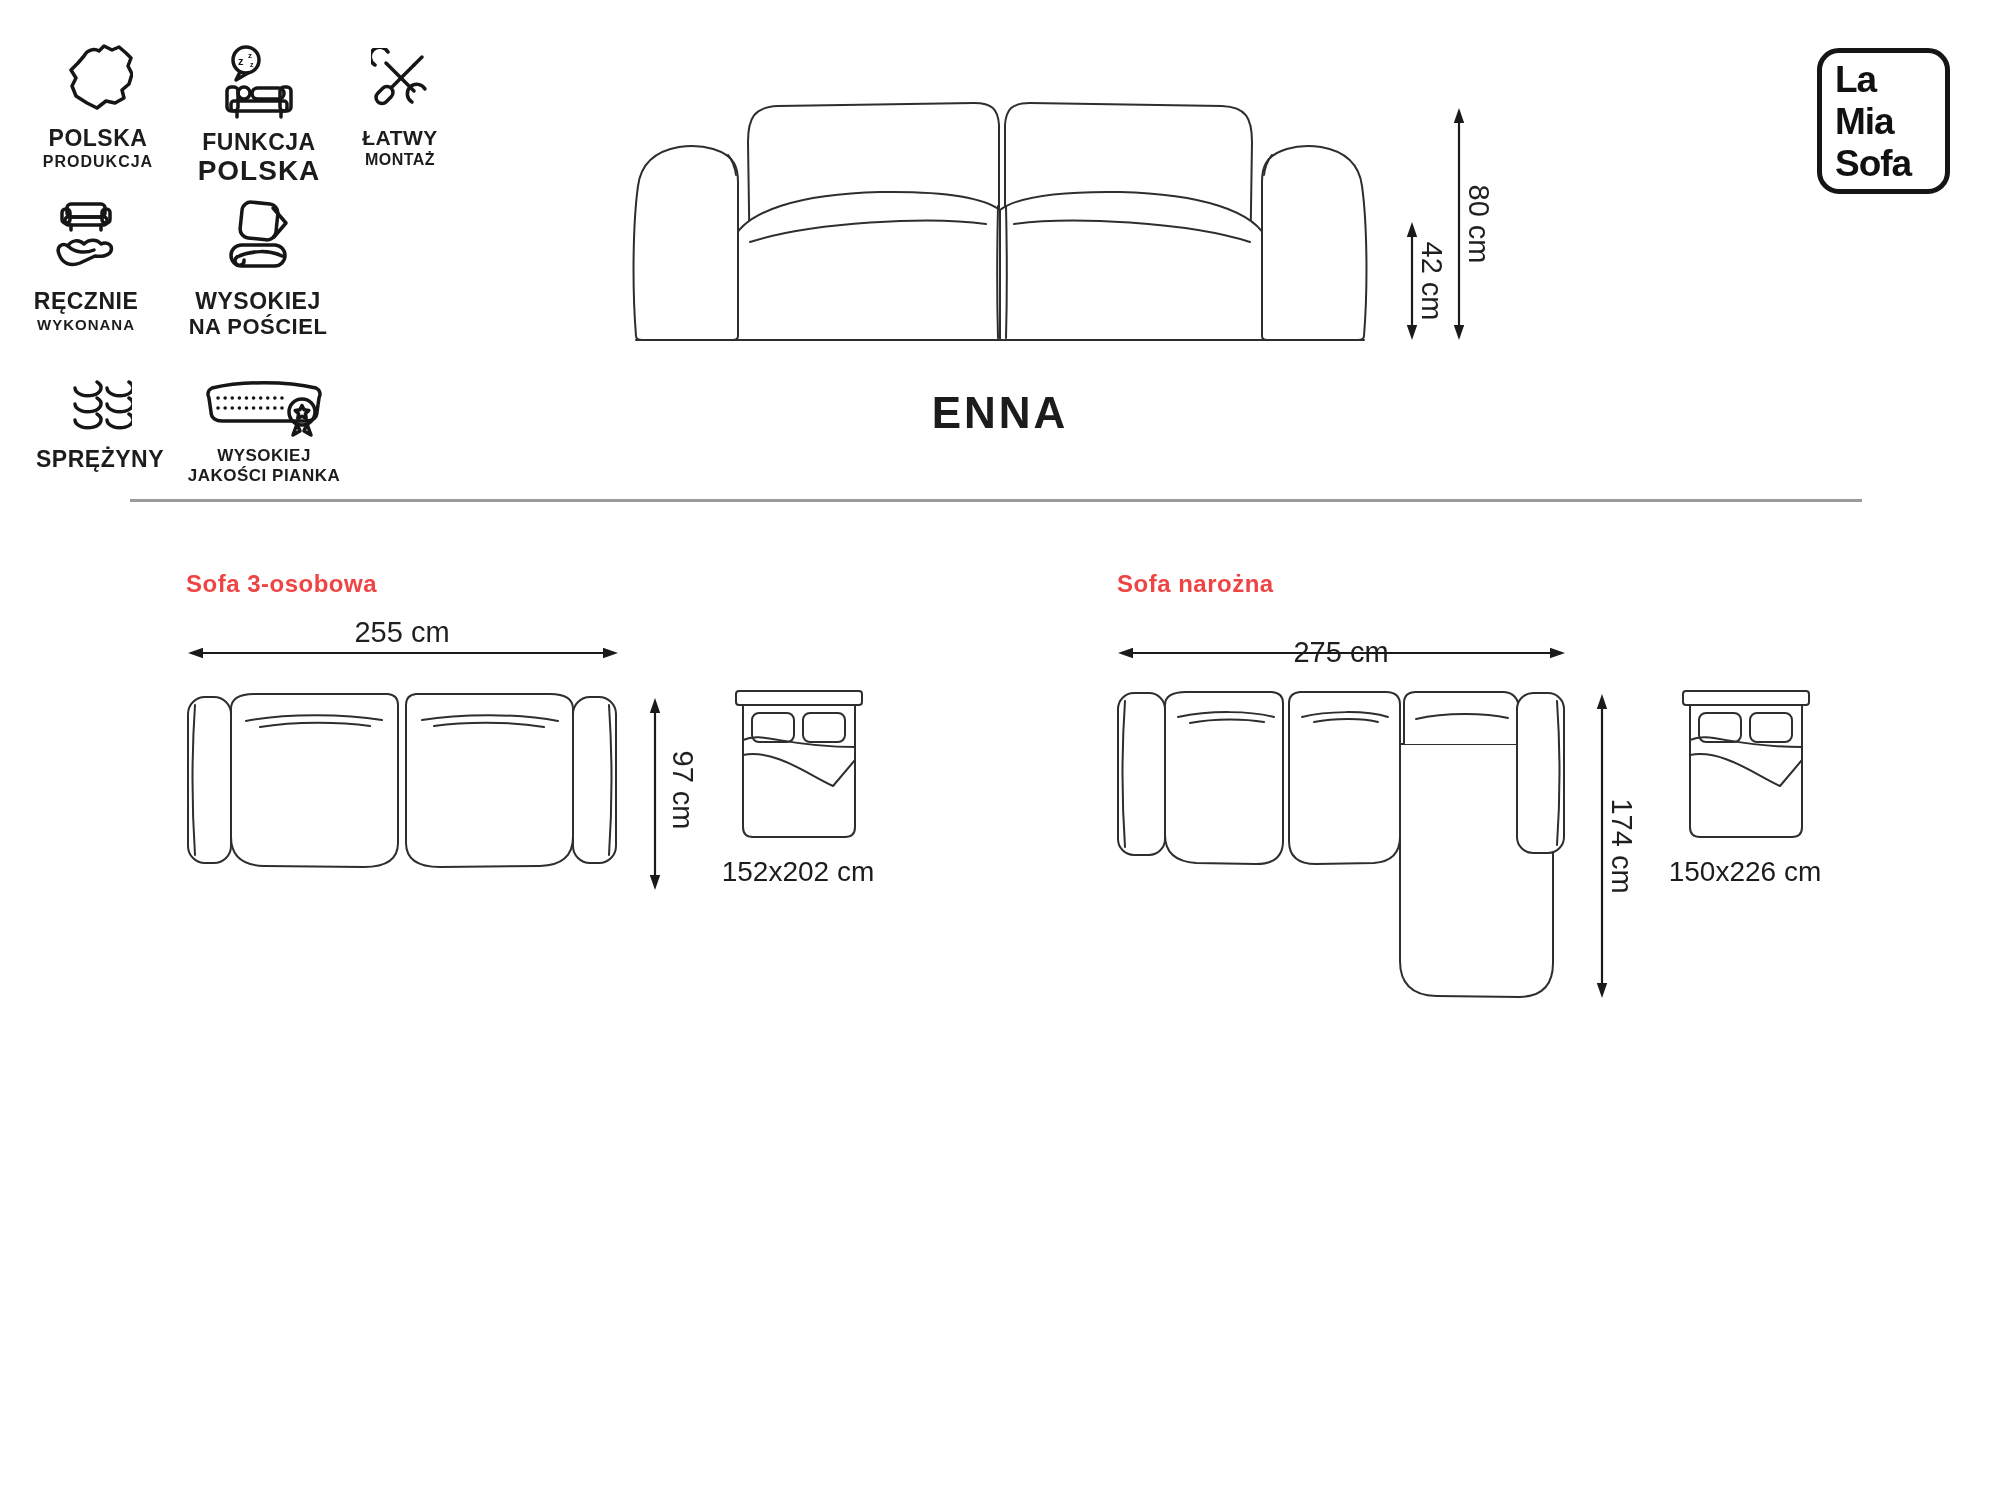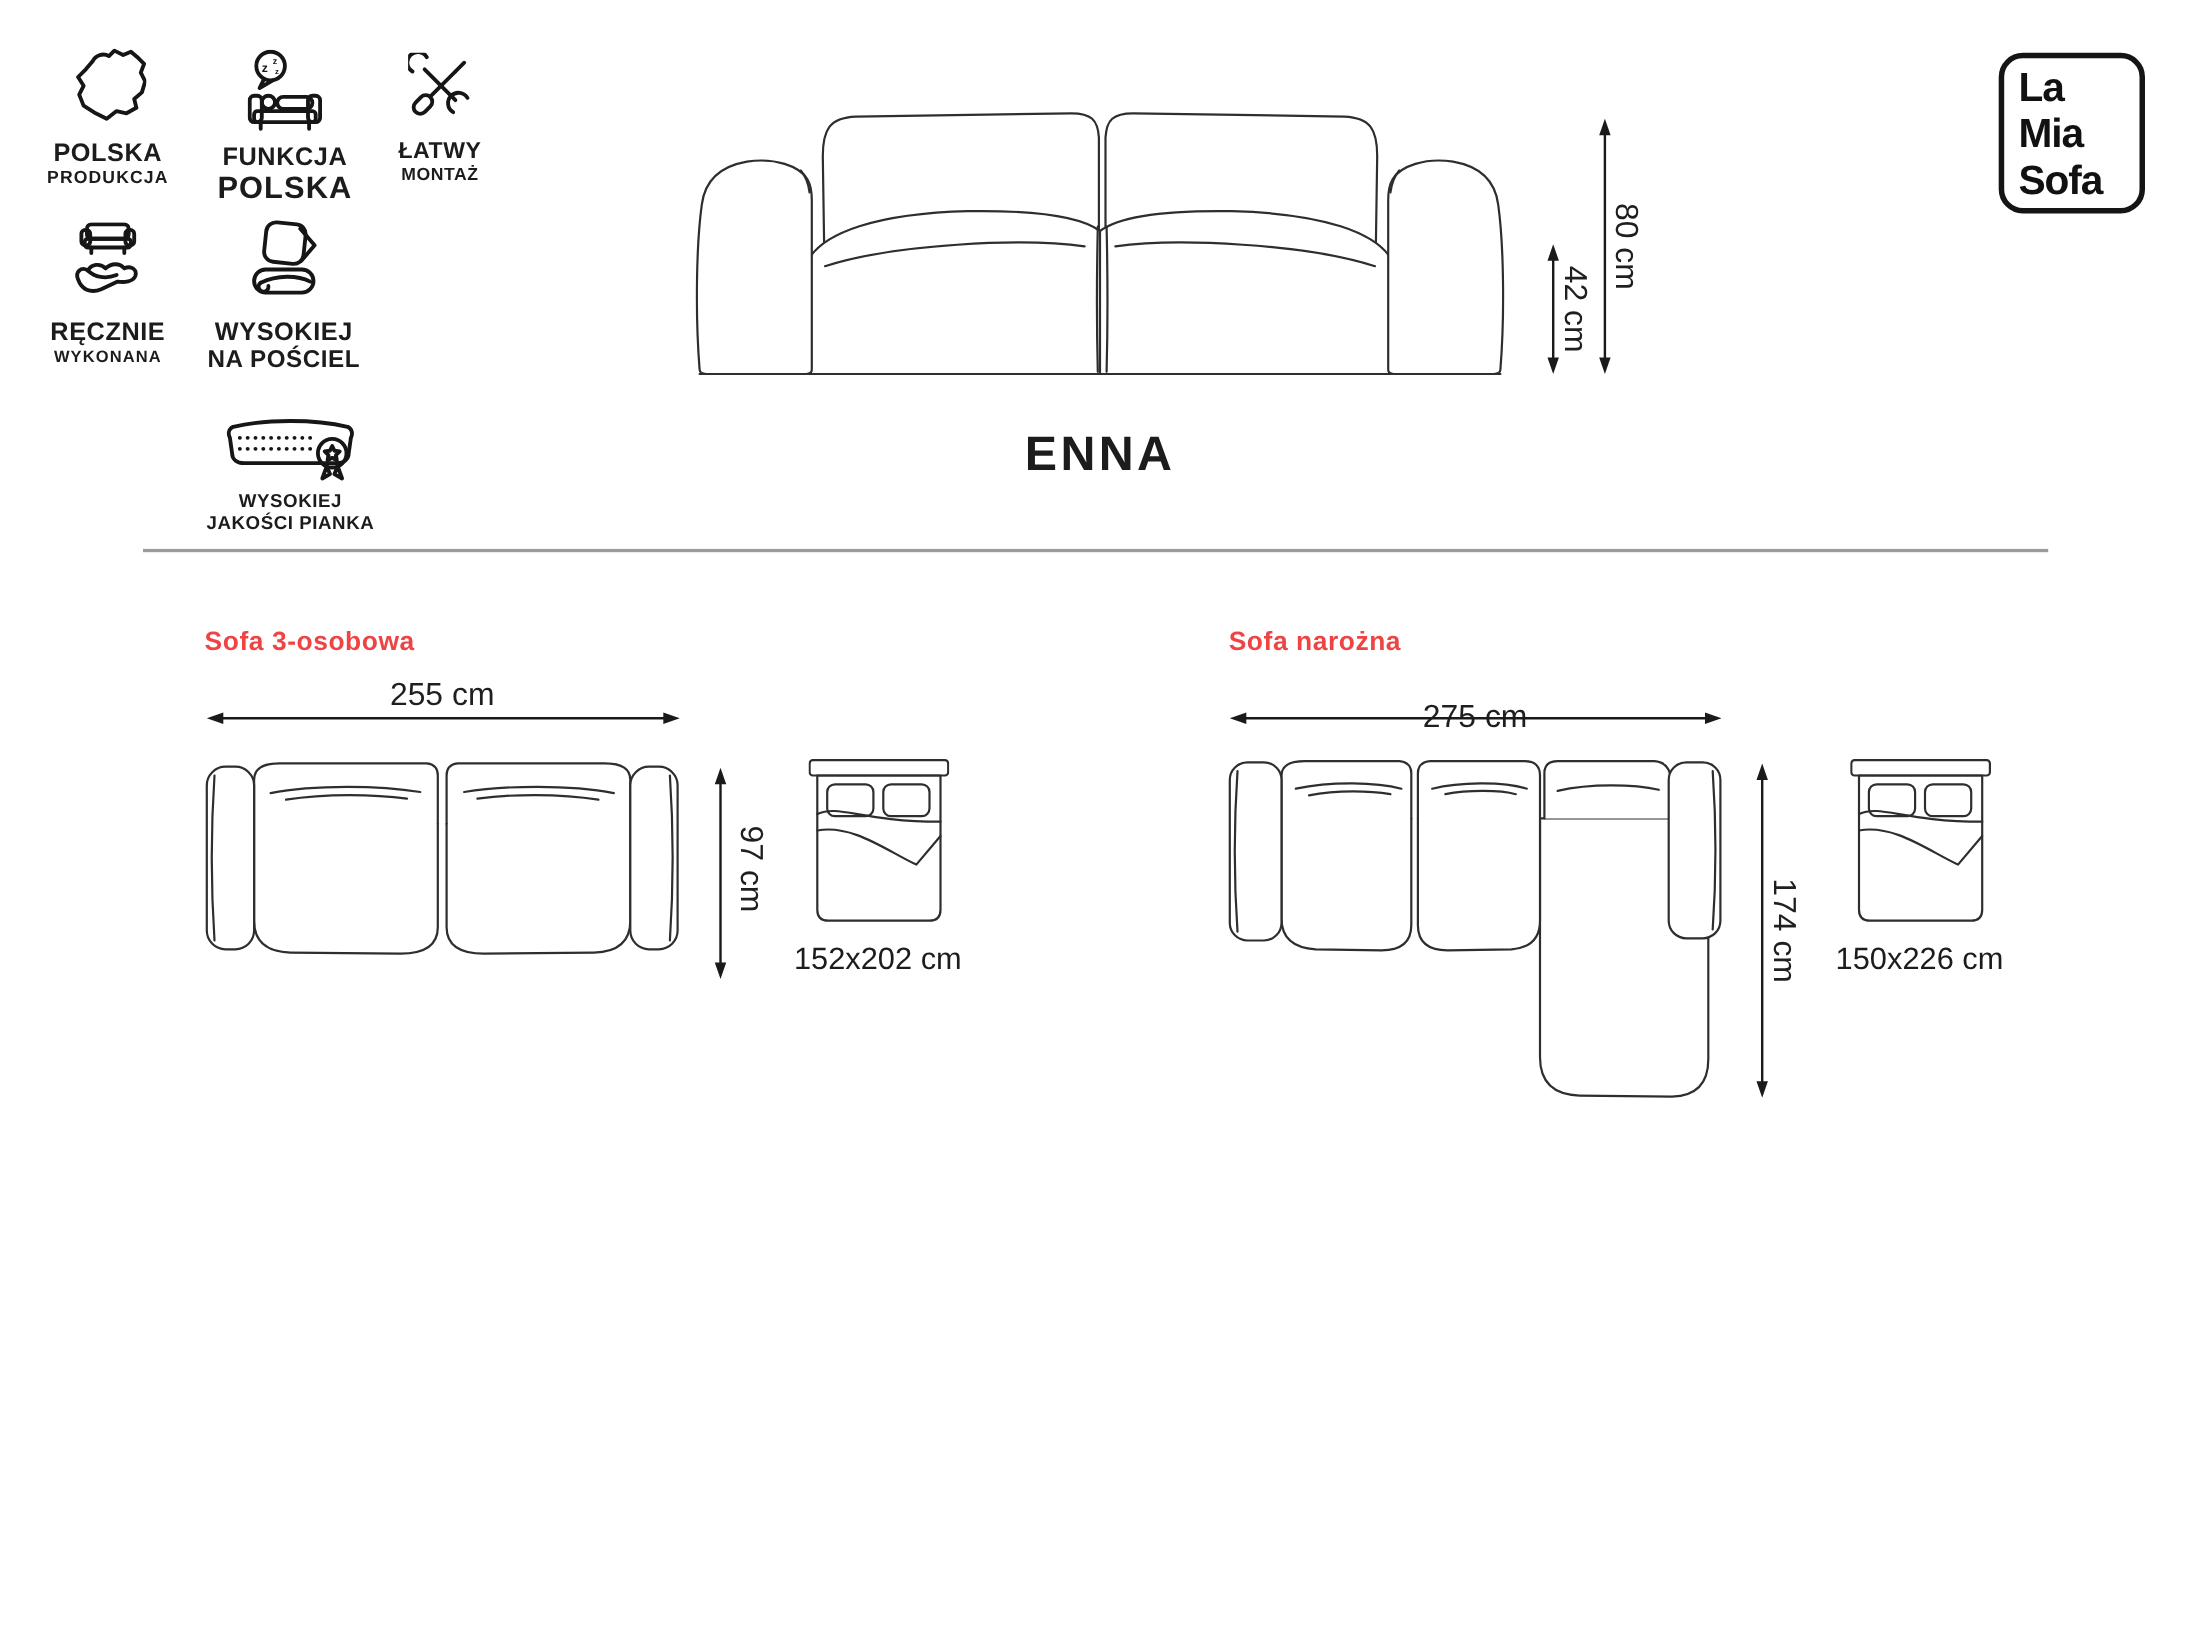--- a/index.html
+++ b/index.html
@@ -77,21 +77,21 @@
       <path class="icon" d="M17,4 A9.5,9.5 0 1 0 4,17" stroke-width="4.5"></path>
       <path class="icon" d="M54,41 A9.5,9.5 0 1 0 41,54" stroke-width="4.5"></path>
       <rect class="icon" x="4" y="41" width="19" height="12" rx="6" transform="rotate(-45 13.5 47)" stroke-width="3.2"></rect>
       <line class="icon" x1="21" y1="39" x2="43" y2="17" stroke-width="4"></line>
       <line class="icon" x1="43" y1="17" x2="51" y2="9" stroke-width="6.5"></line>
     </svg>
     <div class="ft1">ŁATWY</div>
     <div class="ft2">MONTAŻ</div>
   </div>
 
-  <div class="feature f-recznie abs" style="left:28px;top:202px;width:140px;">
+  <div class="feature f-recznie abs" style="left:16px;top:202px;width:140px;">
     <svg width="64" height="70" viewBox="0 0 64 70">
       <rect class="icon" x="13" y="2" width="38" height="13" rx="4" stroke-width="3"></rect>
       <rect class="icon" x="8" y="7" width="8" height="14" rx="3.5" stroke-width="3"></rect>
       <rect class="icon" x="48" y="7" width="8" height="14" rx="3.5" stroke-width="3"></rect>
       <rect class="icon" x="11" y="15" width="42" height="8" rx="3" stroke-width="3"></rect>
       <path class="icon" d="M17,23 L17,28 M47,23 L47,28" stroke-width="3"></path>
       <path class="icon" d="M5,52 C2,45 8,40 14,44 C17,38 25,37 30,42 C35,37 43,37 47,42 C53,39 59,43 57,49 C55,54 47,55 41,54 L26,61 C16,65 8,61 5,52 Z" stroke-width="3"></path>
       <path class="icon" d="M14,44 C20,50 30,52 40,48" stroke-width="3"></path>
     </svg>
     <div class="ft1">RĘCZNIE</div>
@@ -103,20 +103,31 @@
       <rect class="icon" x="17" y="3" width="36" height="36" rx="9" transform="rotate(6 35 21)"></rect>
       <path class="icon" d="M49,8 L62,23 L50,37"></path>
       <rect class="icon" x="7" y="45" width="54" height="21" rx="10.5"></rect>
       <path class="icon" d="M13,57 C28,50 46,50 58,56"></path>
       <path class="icon" d="M13,57 a4.5,4.5 0 1 0 7,3"></path>
     </svg>
     <div class="ft1">WYSOKIEJ</div>
     <div class="ft2">NA POŚCIEL</div>
   </div>
 
+  <div class="feature f-sprezyny abs" style="left:30px;top:372px;width:140px;">
+    <svg width="64" height="62" viewBox="0 0 64 62">
+      <path class="icon" stroke-width="4" d="M29,10 A13,8 0 1 1 7,16"></path>
+      <path class="icon" stroke-width="4" d="M29,26 A13,8 0 1 1 7,32"></path>
+      <path class="icon" stroke-width="4" d="M29,42 A13,8 0 1 1 7,48"></path>
+      <path class="icon" stroke-width="4" d="M61,10 A13,8 0 1 1 39,16"></path>
+      <path class="icon" stroke-width="4" d="M61,26 A13,8 0 1 1 39,32"></path>
+      <path class="icon" stroke-width="4" d="M61,42 A13,8 0 1 1 39,48"></path>
+    </svg>
+    <div class="ft1">SPRĘŻYNY</div>
+  </div>
 
   <div class="feature f-pianka abs" style="left:185px;top:380px;width:158px;">
     <svg width="124" height="58" viewBox="0 0 124 58">
       <path class="icon" stroke-width="3" d="M10,8 C40,1 84,1 114,8 C118,10 119,14 117,18 L115,32 C115,38 110,41 104,41 L20,41 C14,41 9,38 9,32 L7,18 C5,14 6,10 10,8 Z"></path>
       <line class="icon" x1="16" y1="18" x2="86" y2="18" stroke-width="3.5" stroke-dasharray="0.1 7"></line>
       <line class="icon" x1="16" y1="28" x2="86" y2="28" stroke-width="3.5" stroke-dasharray="0.1 7"></line>
       <circle class="icon" cx="100" cy="32" r="13" stroke-width="3"></circle>
       <path class="icon" stroke-width="2" d="M100,25.5 L102.1,29.8 L106.8,30.4 L103.4,33.7 L104.2,38.4 L100,36.2 L95.8,38.4 L96.6,33.7 L93.2,30.4 L97.9,29.8 Z"></path>
       <path class="icon" stroke-width="2.5" d="M95,44 L91,55 L98,51 Z M105,44 L109,55 L102,51 Z"></path>
     </svg>

